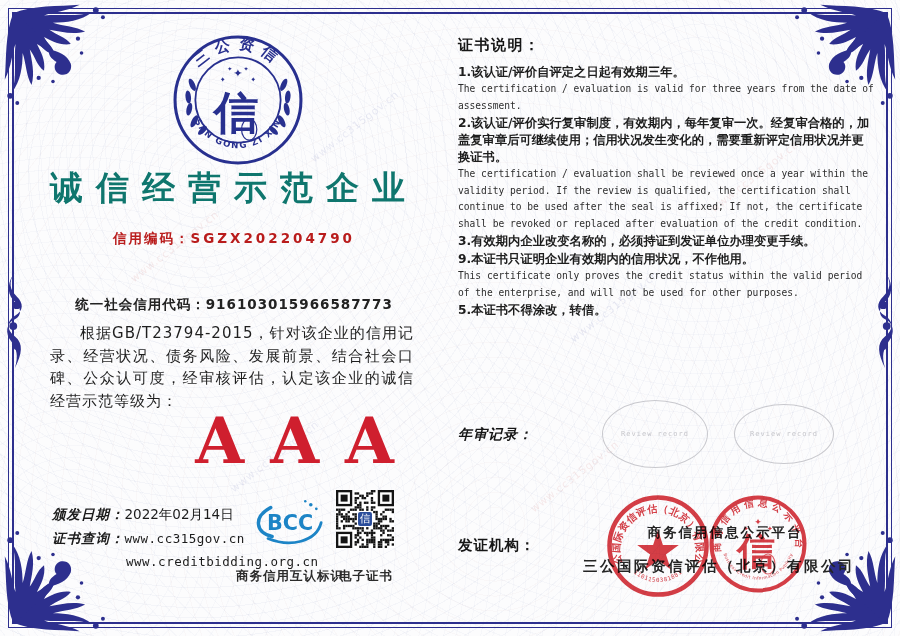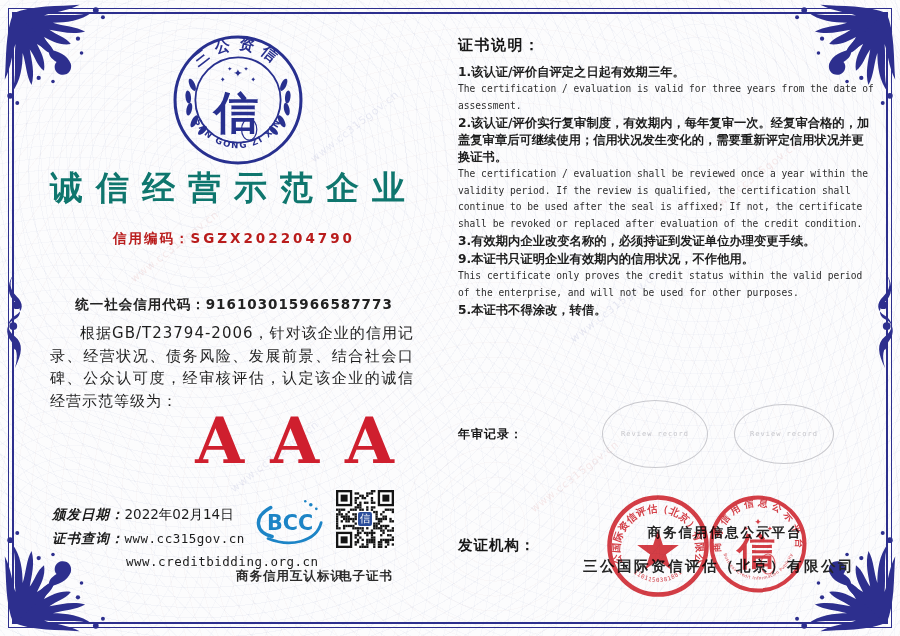--- a/index.html
+++ b/index.html
@@ -50,22 +50,22 @@
   .qr-caption{position:absolute;left:322px;top:568px;width:88px;text-align:center;
          font-size:12.5px;font-weight:bold;color:#2b2b2b;letter-spacing:1px;}
 
   
   .notes-h{position:absolute;left:458px;top:36px;font-size:15px;font-weight:bold;
            letter-spacing:1.5px;color:#161616;}
   .notes{position:absolute;left:458px;top:64px;width:416px;}
   .item{margin-bottom:1px;}
   .item .zh{font-size:12.3px;line-height:17px;font-weight:600;color:#1d1d1d;}
   .item .en{font-family:"DejaVu Sans Mono",monospace;font-size:9.6px;line-height:16.5px;color:#2c2c2c;}
-  .review-label{position:absolute;left:458px;top:426px;font-size:12px;font-weight:bold;
-           letter-spacing:1px;color:#161616;}
+  .review-label{position:absolute;left:458px;top:426px;font-size:14px;font-weight:bold;
+           letter-spacing:1px;color:#161616;font-style:italic;}
   .stamp-oval{position:absolute;border:1.2px solid #c9c9ce;border-radius:50%;
            display:flex;align-items:center;justify-content:center;}
   .stamp-oval span{font-size:7px;color:#c6c6cb;letter-spacing:1px;
            font-family:"DejaVu Sans Mono",monospace;}
   .stamp-oval.one{left:602px;top:400px;width:104px;height:66px;}
   .stamp-oval.two{left:734px;top:404px;width:98px;height:58px;}
   .issuer-label{position:absolute;left:458px;top:536px;font-size:14.5px;font-weight:bold;
            letter-spacing:1px;color:#161616;}
   .issuer-line1{position:absolute;left:590px;top:524px;width:270px;text-align:center;
            font-size:13.5px;font-weight:600;letter-spacing:2px;color:#242424;white-space:nowrap;}
@@ -178,21 +178,21 @@
   <div class="title">诚信经营示范企业</div>
 
   <div class="code-line">
     <span>信用编码：</span><span class="val">SGZX202204790</span>
   </div>
 
   <div class="uscc-line">
     <span>统一社会信用代码：</span><span>916103015966587773</span>
   </div>
 
-  <div class="para">根据GB/T23794-2006，针对该企业的信用记录、经营状况、债务风险、发展前景、结合社会口碑、公众认可度，经审核评估，认定该企业的诚信经营示范等级为：</div>
+  <div class="para">根据GB/T23794-2015，针对该企业的信用记录、经营状况、债务风险、发展前景、结合社会口碑、公众认可度，经审核评估，认定该企业的诚信经营示范等级为：</div>
 
   <div class="grade">AAA</div>
 
   <div class="meta">
     <div class="row">
       <span class="label">颁发日期：</span><span>2022年02月14日</span>
     </div>
     <div class="row">
       <span class="label">证书查询：</span><span class="url">www.cc315gov.cn</span>
     </div>

